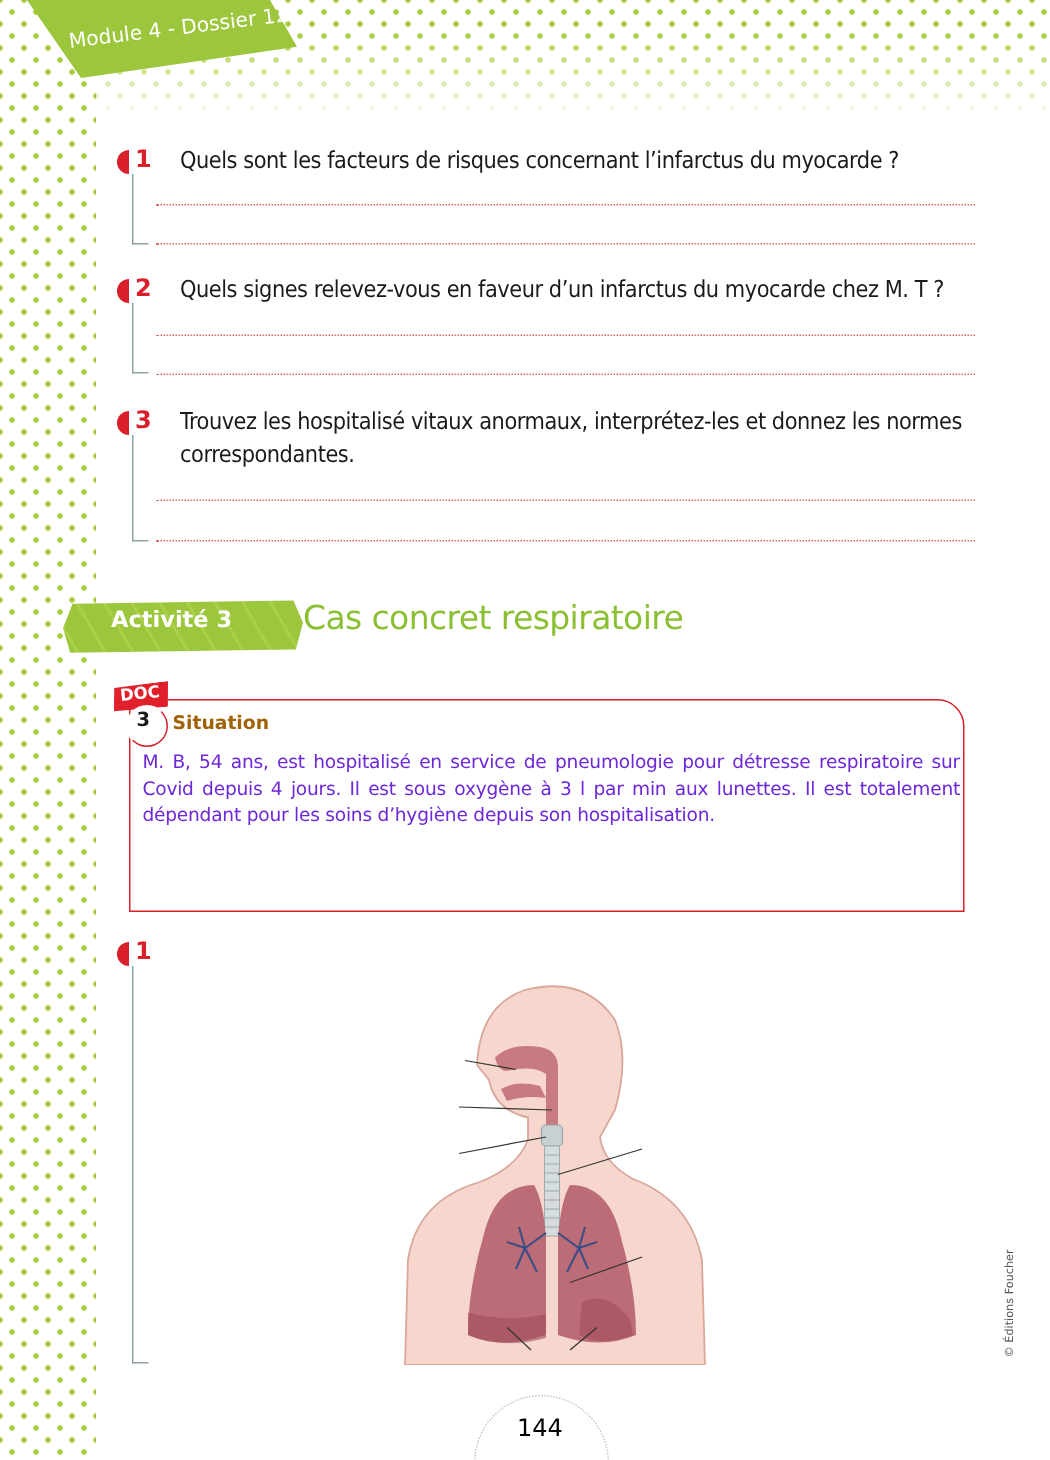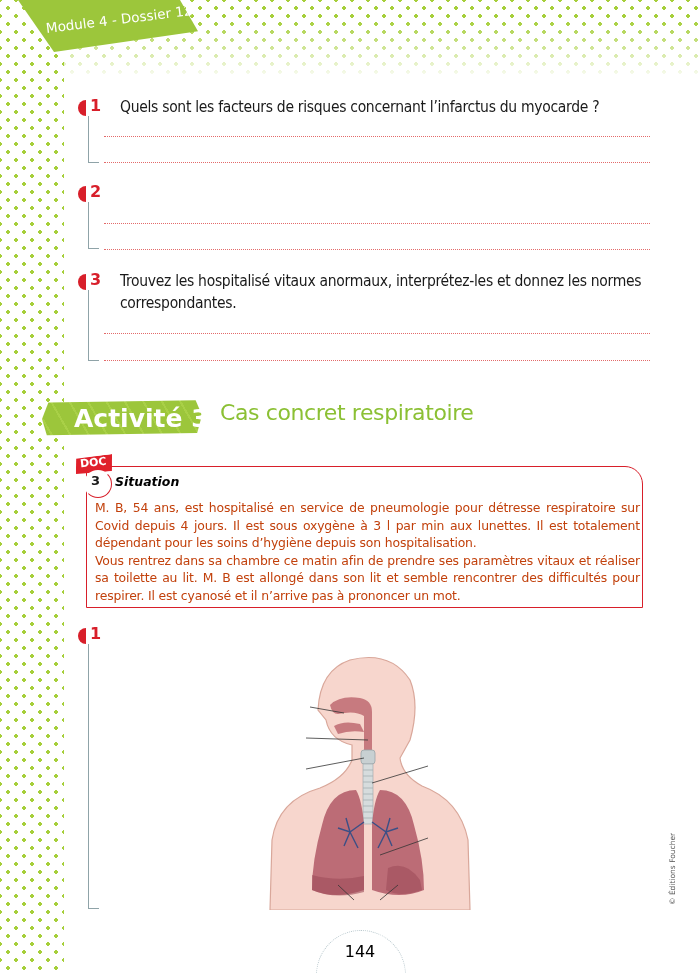--- a/index.html
+++ b/index.html
@@ -63,25 +63,25 @@
       position: absolute; left: 16px; right: -2px; height: 0;
       border-top: 1.5px dotted #e36a6a;
     }
     .activity-band {
       position: absolute; left: 42px; top: 398px; width: 160px; height: 38px;
       background: repeating-linear-gradient(60deg, #9cc63b 0 8px, #a9d047 8px 10px, #9cc63b 10px 16px);
       clip-path: polygon(4% 12%, 96% 6%, 100% 45%, 97% 92%, 3% 98%, 0 55%);
     }
     .activity-label {
       position: absolute; left: 74px; top: 404px;
-      color: #fff; font-weight: bold; font-size: 25px;
+      color: #fff; font-weight: bold; font-size: 15px;
       font-family: "DejaVu Sans", sans-serif;
     }
     .activity-title {
-      position: absolute; left: 220px; top: 400px;
+      position: absolute; left: 202px; top: 400px;
       color: #8bc034; font-size: 22px;
       font-family: "DejaVu Sans", sans-serif; letter-spacing: -0.4px;
     }
     .doc-box {
       position: absolute; left: 86px; top: 466px; width: 555px; height: 140px;
       border: 1.6px solid #d81f2a; border-radius: 0 18px 0 0;
       border-top-left-radius: 0;
     }
     .doc-tag {
       position: absolute; left: 75px; top: 456px; width: 38px; height: 17px;
@@ -98,25 +98,25 @@
       border: 1.4px solid #d81f2a; border-radius: 50%;
       border-top-color: transparent; border-left-color: transparent;
       background: #fff;
     }
     .doc-num {
       position: absolute; left: 91px; top: 473px;
       font-weight: bold; font-size: 13px; color: #1a1a1a;
     }
     .doc-title {
       position: absolute; left: 115px; top: 474px;
-      font-weight: bold; font-style: italic; font-size: 12.5px; color: #000000;
+      font-weight: bold; font-size: 12.5px; color: #a16207;
     }
     .doc-body {
       position: absolute; left: 95px; top: 499px; width: 545px;
-      font-size: 12.4px; line-height: 17.5px; color: #c2410c; text-align: justify;
+      font-size: 12.4px; line-height: 17.5px; color: #6d28d9; text-align: justify;
       font-family: "DejaVu Sans", sans-serif; letter-spacing: -0.15px;
     }
     .doc-body p { margin: 0; }
     .diagram {
       position: absolute; left: 260px; top: 650px; width: 220px; height: 260px;
     }
     .page-circle {
       position: absolute; left: 316px; top: 930px; width: 88px; height: 88px;
       border: 1.5px dotted #b7c7cc; border-radius: 50%;
     }
@@ -145,20 +145,21 @@
   <span class="q-num">1</span>
   <div class="q-text">Quels sont les facteurs de risques concernant l’infarctus du myocarde ?</div>
   <div class="q-bracket" style="top:20px;height:46px;"></div>
   <div class="dotted-line" style="top:40px;"></div>
   <div class="dotted-line" style="top:66px;"></div>
 </div>
 
 <div class="question" style="top:182px;height:72px;">
   <span class="q-marker"></span>
   <span class="q-num">2</span>
+  <div class="q-text">Quels signes relevez-vous en faveur d’un infarctus du myocarde chez M. T ?</div>
   <div class="q-bracket" style="top:20px;height:46px;"></div>
   <div class="dotted-line" style="top:41px;"></div>
   <div class="dotted-line" style="top:67px;"></div>
 </div>
 
 <div class="question" style="top:270px;height:92px;">
   <span class="q-marker"></span>
   <span class="q-num">3</span>
   <div class="q-text">Trouvez les hospitalisé vitaux anormaux, interprétez-les et donnez les normes correspondantes.</div>
   <div class="q-bracket" style="top:20px;height:70px;"></div>
@@ -171,21 +172,20 @@
 <div class="activity-title">Cas concret respiratoire</div>
 
 <div class="doc-box"></div>
 <div class="doc-tag"></div>
 <div class="doc-tag-text">DOC</div>
 <div class="doc-num-circle"></div>
 <div class="doc-num">3</div>
 <div class="doc-title">Situation</div>
 <div class="doc-body">
   <p>M. B, 54 ans, est hospitalisé en service de pneumologie pour détresse respiratoire sur Covid depuis 4 jours. Il est sous oxygène à 3 l par min aux lunettes. Il est totalement dépendant pour les soins d’hygiène depuis son hospitalisation.</p>
-  <p>Vous rentrez dans sa chambre ce matin afin de prendre ses paramètres vitaux et réaliser sa toilette au lit. M. B est allongé dans son lit et semble rencontrer des difficultés pour respirer. Il est cyanosé et il n’arrive pas à prononcer un mot.</p>
 </div>
 
 <div class="question" style="top:624px;height:284px;">
   <span class="q-marker"></span>
   <span class="q-num">1</span>
   <div class="q-bracket" style="top:20px;height:264px;"></div>
 </div>
 
 <svg class="diagram" viewBox="0 0 220 260">
 

